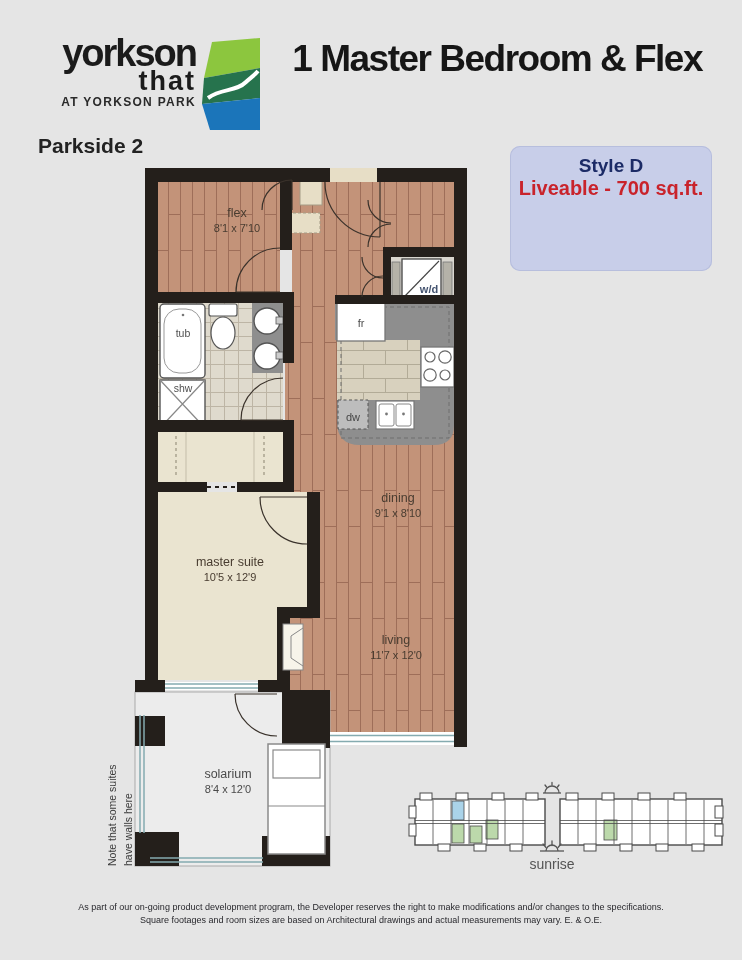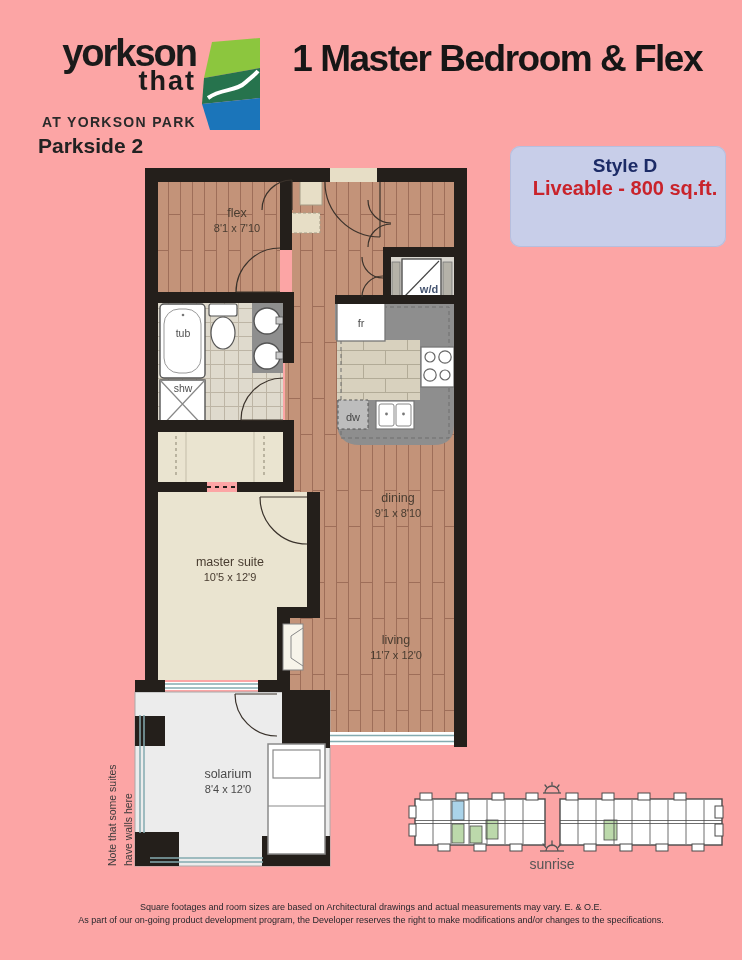--- a/index.html
+++ b/index.html
@@ -1,32 +1,32 @@
 <!DOCTYPE html>
 <html><head>
 <meta charset="utf-8">
 <style>
   html,body{margin:0;padding:0;background:#fff;}
-  .page{position:relative;width:742px;height:960px;background:#fca5a5;overflow:hidden;
+  .page{position:relative;width:742px;height:960px;background:#e5e5e5;overflow:hidden;
         font-family:"Liberation Sans",sans-serif;}
   
   .logo{position:absolute;left:38px;top:38px;width:222px;}
   .logo-row{position:relative;width:222px;height:92px;}
   .logo-text{position:absolute;left:0;top:0;width:158px;text-align:right;}
   .logo-yorkson{font-size:38px;font-weight:bold;letter-spacing:-2px;color:#1b1b1b;line-height:0.82;}
   .logo-creek{font-size:27px;font-weight:bold;letter-spacing:2px;color:#1b1b1b;line-height:0.9;}
-  .logo-tag{font-size:14px;font-weight:bold;letter-spacing:1.3px;color:#2a2a2a;margin-top:21px;}
+  .logo-tag{font-size:12px;font-weight:bold;letter-spacing:1.3px;color:#2a2a2a;margin-top:2px;}
   .logo-mark{position:absolute;left:164px;top:0;}
   .logo-building{font-size:21px;font-weight:bold;color:#222;width:170px;margin-top:4px;}
   .title-block{position:absolute;right:40px;top:40px;text-align:right;color:#161616;}
   .title-main{font-size:37px;font-weight:bold;letter-spacing:-1.5px;line-height:1.0;}
   .title-sub{font-size:28px;font-weight:bold;letter-spacing:-1px;line-height:1.15;}
   
-  .style-box{position:absolute;left:510px;top:146px;width:202px;height:101px;background:#c8cee9;
-             border-radius:10px;text-align:center;box-shadow:0 0 0 1px #b7bedd inset;padding-left:14px;}
+  .style-box{position:absolute;left:510px;top:146px;width:202px;height:125px;background:#c8cee9;
+             border-radius:10px;text-align:center;box-shadow:0 0 0 1px #b7bedd inset;}
   .style-name{font-size:19px;font-weight:bold;color:#1c2b66;margin-top:9px;}
   .style-liveable{font-size:20px;font-weight:bold;color:#c9232b;margin-top:0px;}
   .style-suite,.style-solarium{font-size:14px;font-style:italic;font-weight:bold;color:#24242e;line-height:1.25;}
   .style-suite{margin-top:6px;}
   
   .note-vert{position:absolute;left:104px;top:866px;width:172px;height:42px;
              transform:rotate(-90deg);transform-origin:0 0;
              font-size:10.5px;color:#3a3a3a;line-height:1.55;}
   
   .disclaimer{position:absolute;left:0;top:901px;width:742px;text-align:center;
@@ -54,21 +54,21 @@
     </div>
     <div class="logo-building">Parkside 2</div>
   </div>
 
   <div class="title-block">
     <div class="title-main">1 Master Bedroom &amp; Flex</div>
   </div>
 
   <div class="style-box">
     <div class="style-name">Style D</div>
-    <div class="style-liveable">Liveable - 800 sq.ft.</div>
+    <div class="style-liveable">Liveable - 700 sq.ft.</div>
   </div>
 
   <svg class="plan-svg" width="742" height="960" viewBox="0 0 742 960">
     <defs>
       <pattern id="wood" width="24" height="92" patternUnits="userSpaceOnUse">
         <rect width="24" height="92" fill="#c39379"></rect>
         <line x1="0.5" y1="0" x2="0.5" y2="92" stroke="#9e6e59" stroke-width="1"></line>
         <line x1="12.5" y1="0" x2="12.5" y2="92" stroke="#9e6e59" stroke-width="1"></line>
         <line x1="0" y1="30.5" x2="12" y2="30.5" stroke="#9e6e59" stroke-width="1"></line>
         <line x1="12" y1="66.5" x2="24" y2="66.5" stroke="#9e6e59" stroke-width="1"></line>
@@ -284,17 +284,17 @@
       <text x="552" y="869" font-size="14" fill="#555555" text-anchor="middle" font-family="Liberation Sans, sans-serif">sunrise</text>
     </g>
   </svg>
 
   <div class="note-vert">
     <div>Note that some suites</div>
     <div>have walls here</div>
   </div>
 
   <div class="disclaimer">
+    <div>As part of our on-going product development program, the Developer reserves the right to make modifications and/or changes to the specifications.</div>
     <div>Square footages and room sizes are based on Architectural drawings and actual measurements may vary. E. &amp; O.E.</div>
-    <div>As part of our on-going product development program, the Developer reserves the right to make modifications and/or changes to the specifications.</div>
   </div>
 
 </div>
 
 </body></html>

